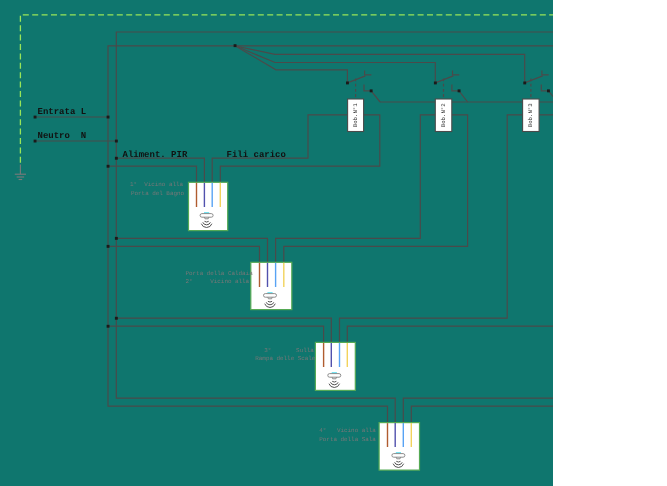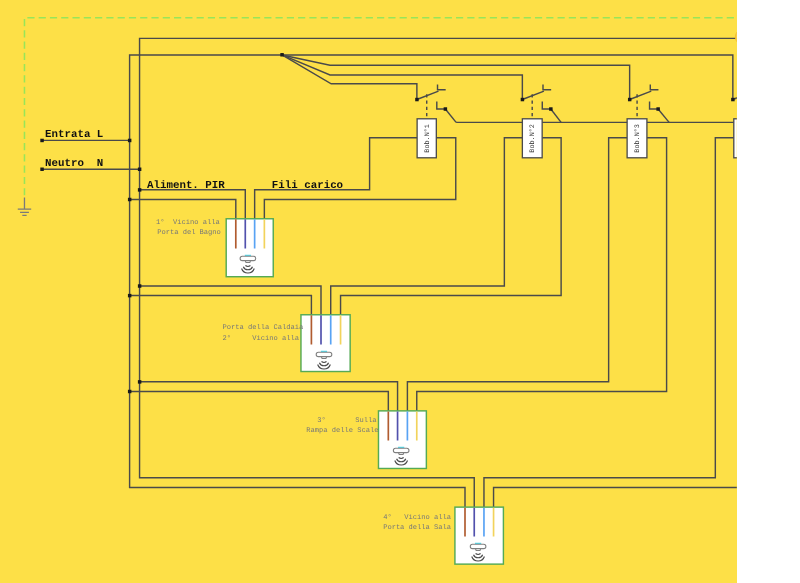--- a/index.html
+++ b/index.html
@@ -1,16 +1,16 @@
 <!DOCTYPE html>
 <html><head>
 <meta charset="utf-8">
 <style>
   html,body{margin:0;padding:0;background:#ffffff;}
-  .page{position:relative;transform:translateZ(0);width:614px;height:486px;background:#fde047;overflow:hidden;}
+  .page{position:relative;transform:translateZ(0);width:553px;height:486px;background:#0f766e;overflow:hidden;}
   svg{display:block;filter:brightness(1);}
   text{font-family:"Liberation Mono", monospace;text-rendering:geometricPrecision;}
 </style>
 </head>
 <body>
 <div class="page">
 <svg width="667" height="486" viewBox="0 0 667 486" fill="none" stroke-linecap="butt">
   <defs>
 
     <g id="pirIcon">

